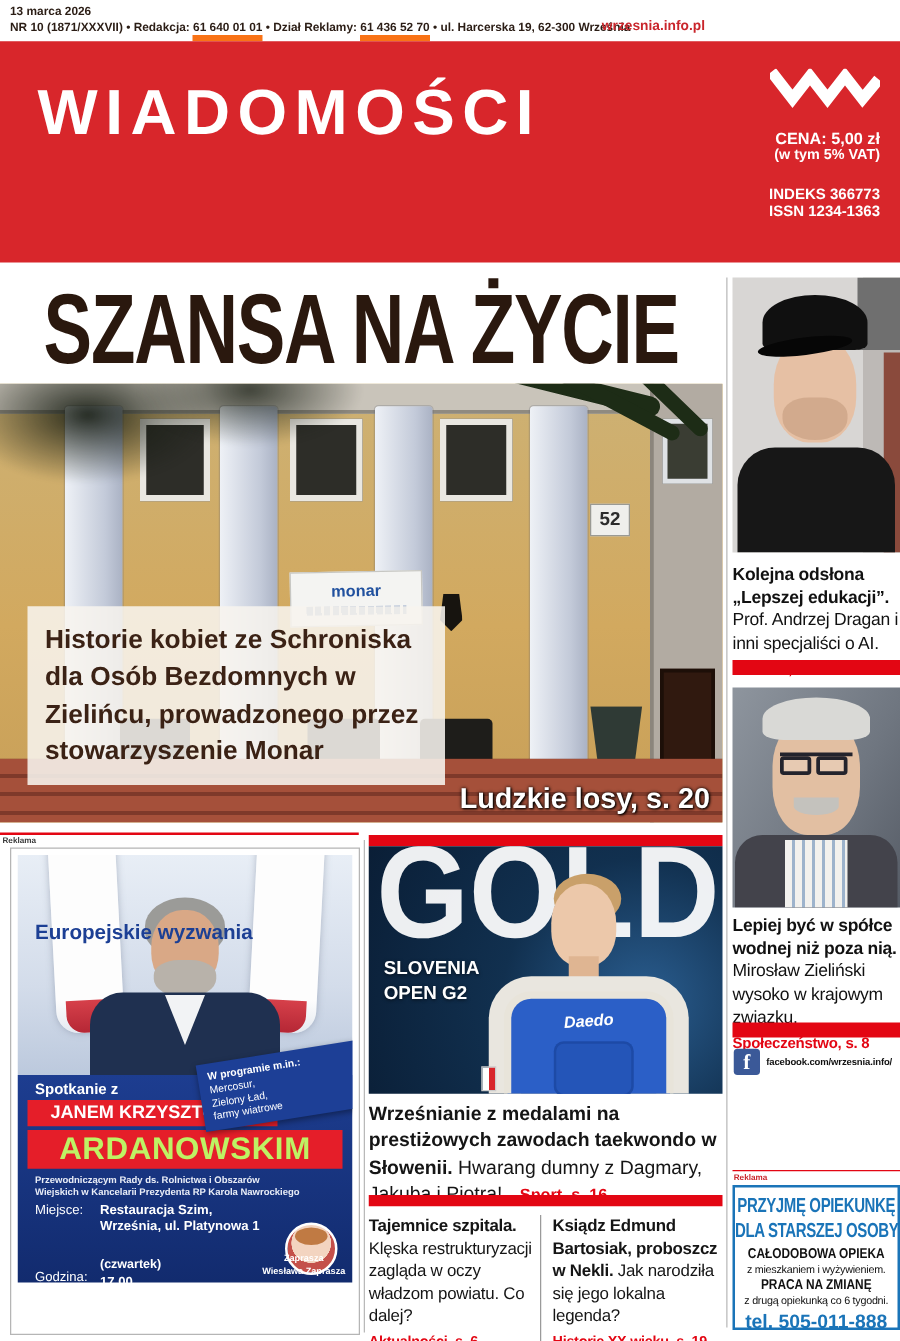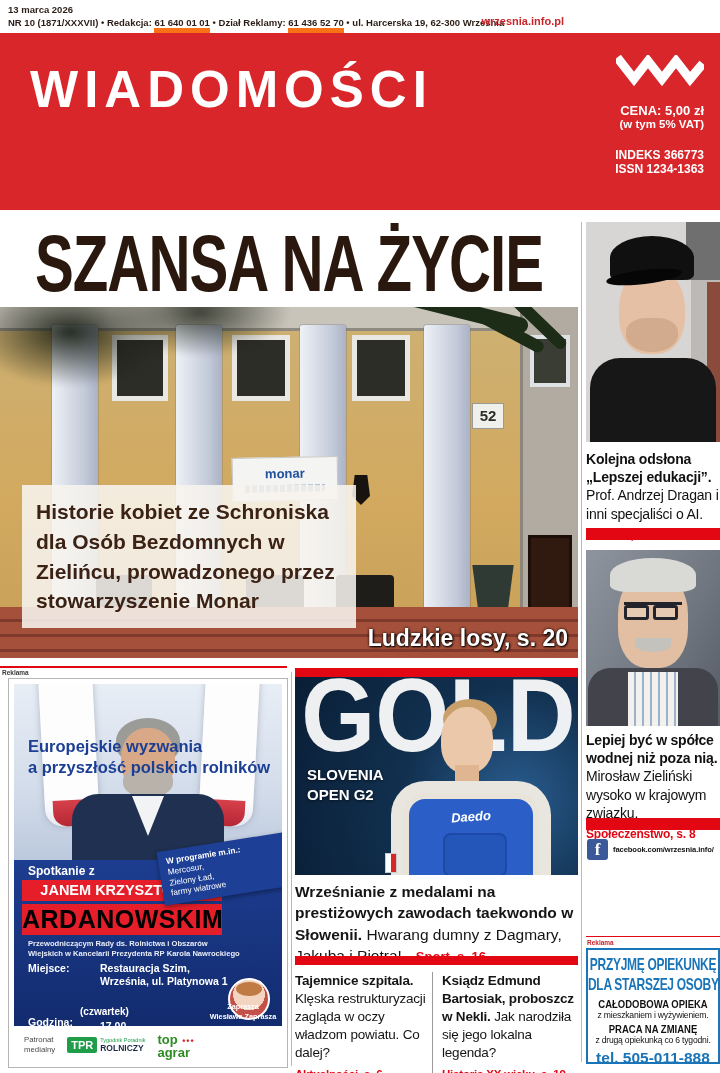--- a/index.html
+++ b/index.html
@@ -63,24 +63,24 @@
   .ea-flag .red { position:absolute; bottom:0; left:8px; width:38px; height:26px; background:linear-gradient(180deg,#d6404a,#b52735); border-radius:0 0 14px 14px; }
   .ea-title { position:absolute; left:14px; top:12px; font-size:16.5px; font-weight:bold; color:#1c3f94; line-height:1.25;margin-top:40px; }
   .ea-man-hair { position:absolute; left:102px; top:34px; width:64px; height:46px; background:#9b9b98; border-radius:50% 50% 40% 40%; }
   .ea-man-face { position:absolute; left:107px; top:44px; width:54px; height:64px; background:#d9a886; border-radius:46%; }
   .ea-man-beard { position:absolute; left:109px; top:84px; width:50px; height:30px; background:#b8b2aa; border-radius:40% 40% 50% 50%; }
   .ea-man-suit { position:absolute; left:58px; top:110px; width:152px; height:70px; background:#1f3050; border-radius:26px 26px 0 0; }
   .ea-man-shirt { position:absolute; left:118px; top:112px; width:32px; height:40px; background:#f2f3f5; clip-path:polygon(0 0,100% 0,50% 100%); }
   .ea-blue { position:absolute; left:0; top:176px; width:268px; height:166px; background:linear-gradient(180deg,#1d3d90 0%,#122b6e 100%); }
   .ea-meet { position:absolute; left:14px; top:4px; color:#fff; font-weight:bold; font-size:12px; }
   .ea-strip1 { position:absolute; left:8px; top:20px; width:200px; height:21px; background:#e51e29; color:#fff; font-weight:bold; font-size:14.5px; text-align:center; line-height:21px; }
-  .ea-strip2 { position:absolute; left:8px; top:44px; width:200px; height:31px; background:#e51e29; color:#000000; font-weight:bold; font-size:25px; text-align:center; line-height:31px; letter-spacing:0.5px; }
+  .ea-strip2 { position:absolute; left:8px; top:44px; width:252px; height:31px; background:#e51e29; color:#bef264; font-weight:bold; font-size:25px; text-align:center; line-height:31px; letter-spacing:0.5px; }
   .ea-sub { position:absolute; left:14px; top:79px; width:215px; color:#e9edf7; font-size:7.6px; font-weight:bold; line-height:1.3; }
   .ea-row { position:absolute; left:14px; color:#fff; }
-  .ea-lab { display:inline-block; width:72px; font-weight:bold; font-size:10.5px; vertical-align:top; }
+  .ea-lab { display:inline-block; width:52px; font-weight:normal; font-size:10.5px; vertical-align:top; }
   .ea-val { display:inline-block; font-weight:bold; font-size:10.5px; line-height:1.2; }
   .ea-date { font-size:19px; font-weight:bold; }
   .ea-note { font-size:10px; font-weight:bold; margin-left:52px; }
   .ea-host-pic { position:absolute; right:12px; top:118px; width:42px; height:42px; border-radius:50%; background:radial-gradient(circle at 50% 38%,#f3d4c0 0 52%,#c4504a 53%); border:2px solid #fff; overflow:hidden; }
   .ea-host-hair { position:absolute; left:6px; top:2px; width:26px; height:14px; background:#c07a43; border-radius:50%; }
   .ea-host-txt { position:absolute; right:4px; top:142px; width:70px; text-align:center; color:#fff; font-size:7.3px; font-weight:bold; line-height:1.35; }
   .ea-ribbon { position:absolute; right:-6px; top:158px; width:128px; padding:5px 10px 6px 8px; background:#1d3f96; transform:rotate(-9deg); box-shadow:0 2px 5px rgba(0,0,0,.4); color:#fff; font-size:8.3px; line-height:1.3; }
   .ea-ribbon .h { font-weight:bold; }
   .ea-foot { position:absolute; left:0; top:344px; width:268px; height:34px; display:flex; align-items:center; gap:12px; padding-left:10px; }
   .ea-patron { font-size:7.8px; color:#4a4a4a; line-height:1.3; }
@@ -244,21 +244,20 @@
         <div class="ea-flag" style="right:26px; transform:rotate(3deg);">
             <span class="red"></span>
           </div>
         <div class="ea-man-hair"></div>
         <div class="ea-man-face"></div>
         <div class="ea-man-beard"></div>
         <div class="ea-man-suit"></div>
         <div class="ea-man-shirt"></div>
         <div class="ea-title">
           <div>Europejskie wyzwania</div>
-          <div>a przyszłość polskich rolników</div>
         </div>
       </div>
       <div class="ea-blue">
         <div class="ea-meet">Spotkanie z</div>
         <div class="ea-strip1">JANEM KRZYSZTOFEM</div>
         <div class="ea-strip2">ARDANOWSKIM</div>
         <div class="ea-sub">Przewodniczącym Rady ds. Rolnictwa i Obszarów Wiejskich w Kancelarii Prezydenta RP Karola Nawrockiego</div>
         <div class="ea-row" style="top:102px;">
           <span class="ea-lab">Miejsce:</span><span class="ea-val"><span>Restauracja Szim,</span><br><span>Września, ul. Platynowa 1</span></span>
         </div>
@@ -273,37 +272,20 @@
           <div>Zaprasza</div>
           <div>Wiesława Zaprasza</div>
         </div>
       </div>
       <div class="ea-ribbon">
         <div class="h">W programie m.in.:</div>
         <div>Mercosur,</div>
         <div>Zielony Ład,</div>
         <div>farmy wiatrowe</div>
       </div>
-      <div class="ea-foot">
-        <div class="ea-patron">
-          <div>Patronat</div>
-          <div>medialny</div>
-        </div>
-        <div class="tpr">
-          <span class="tpr-box">TPR</span>
-          <span class="tpr-txt">
-            <div class="a">Tygodnik Poradnik</div>
-            <div class="b">ROLNICZY</div>
-          </span>
-        </div>
-        <div class="topagrar">
-          <div><span class="t">top</span> <span class="dots">•••</span></div>
-          <div class="t">agrar</div>
-        </div>
-      </div>
     </div>
   </div>
 
   <div class="redbar" style="left:295px; top:668px; width:283px; height:9px;"></div>
   <div class="sportphoto">
     <div class="sp-gold">GOLD</div>
     <div class="sp-hairbun"></div>
     <div class="sp-face"></div>
     <div class="sp-neck"></div>
     <div class="sp-shoulders"></div>

